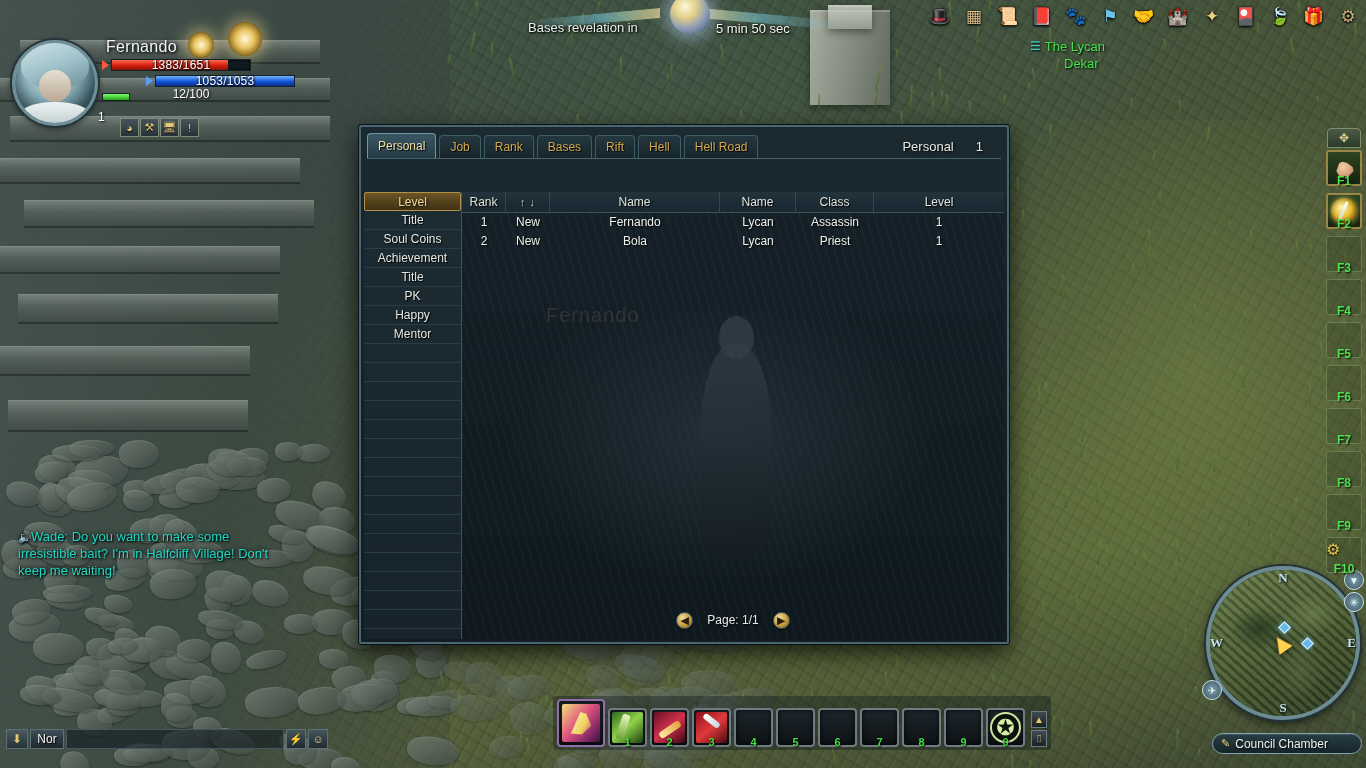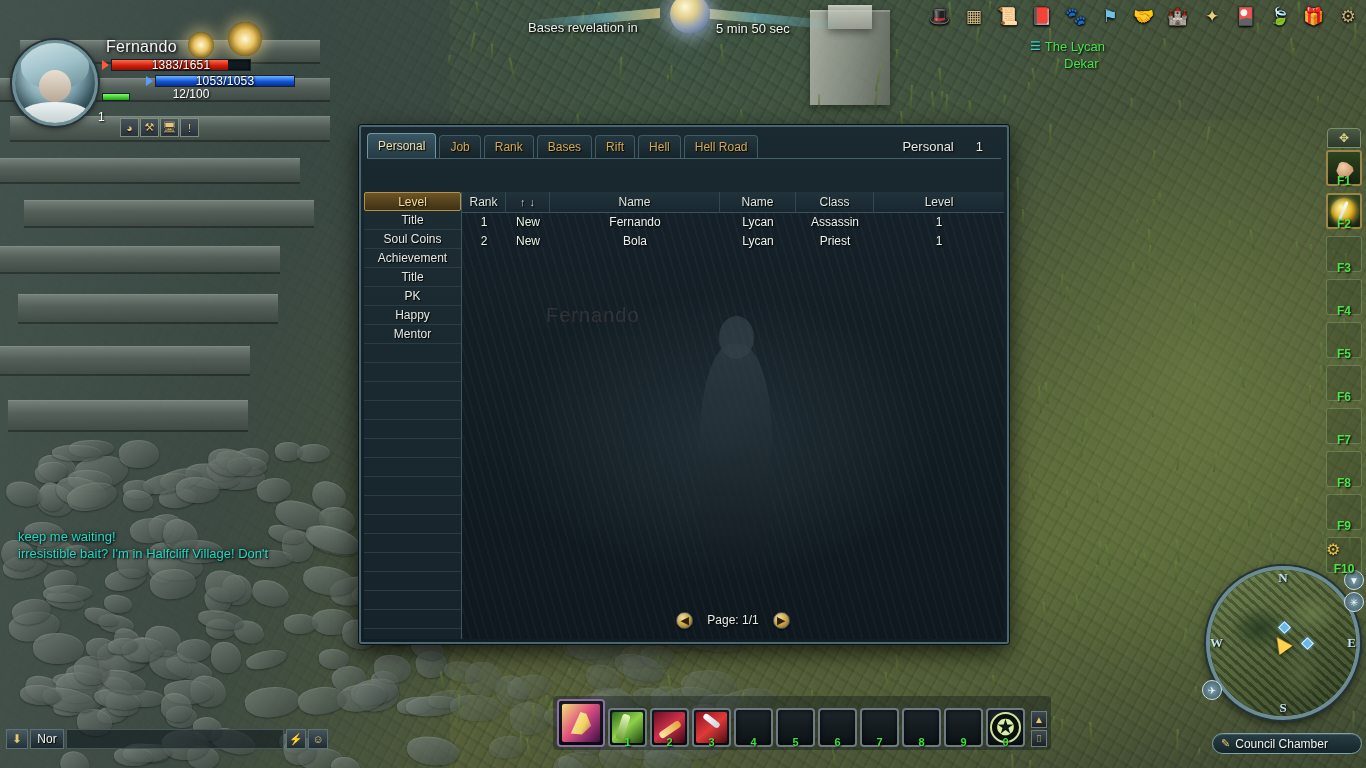--- a/index.html
+++ b/index.html
@@ -1093,22 +1093,23 @@
         <div class="fl">F9</div>
       </div>
       <div class="fslot">
         <div class="fl">F10</div>
       </div>
     </div>
 </div>
 <div id="gear-bottom">⚙</div>
 
 <div id="chat-log">
+    <div class="line"><span id="chat-speaker-icon">🔊</span>Wade: Do you want to make some</div>
+    <div class="line">irresistible bait? I'm in Halfcliff Village! Don't</div>
     <div class="line">keep me waiting!</div>
-    <div class="line">irresistible bait? I'm in Halfcliff Village! Don't</div>
   </div>
 
 <div id="chat-bar">
   <div id="chat-arrow-btn">⬇</div>
   <div id="chat-chan">Nor</div>
   <input id="chat-input" type="text" placeholder="" style="">
   <div class="chat-tool">⚡</div>
   <div class="chat-tool">☺</div>
 </div>
 

